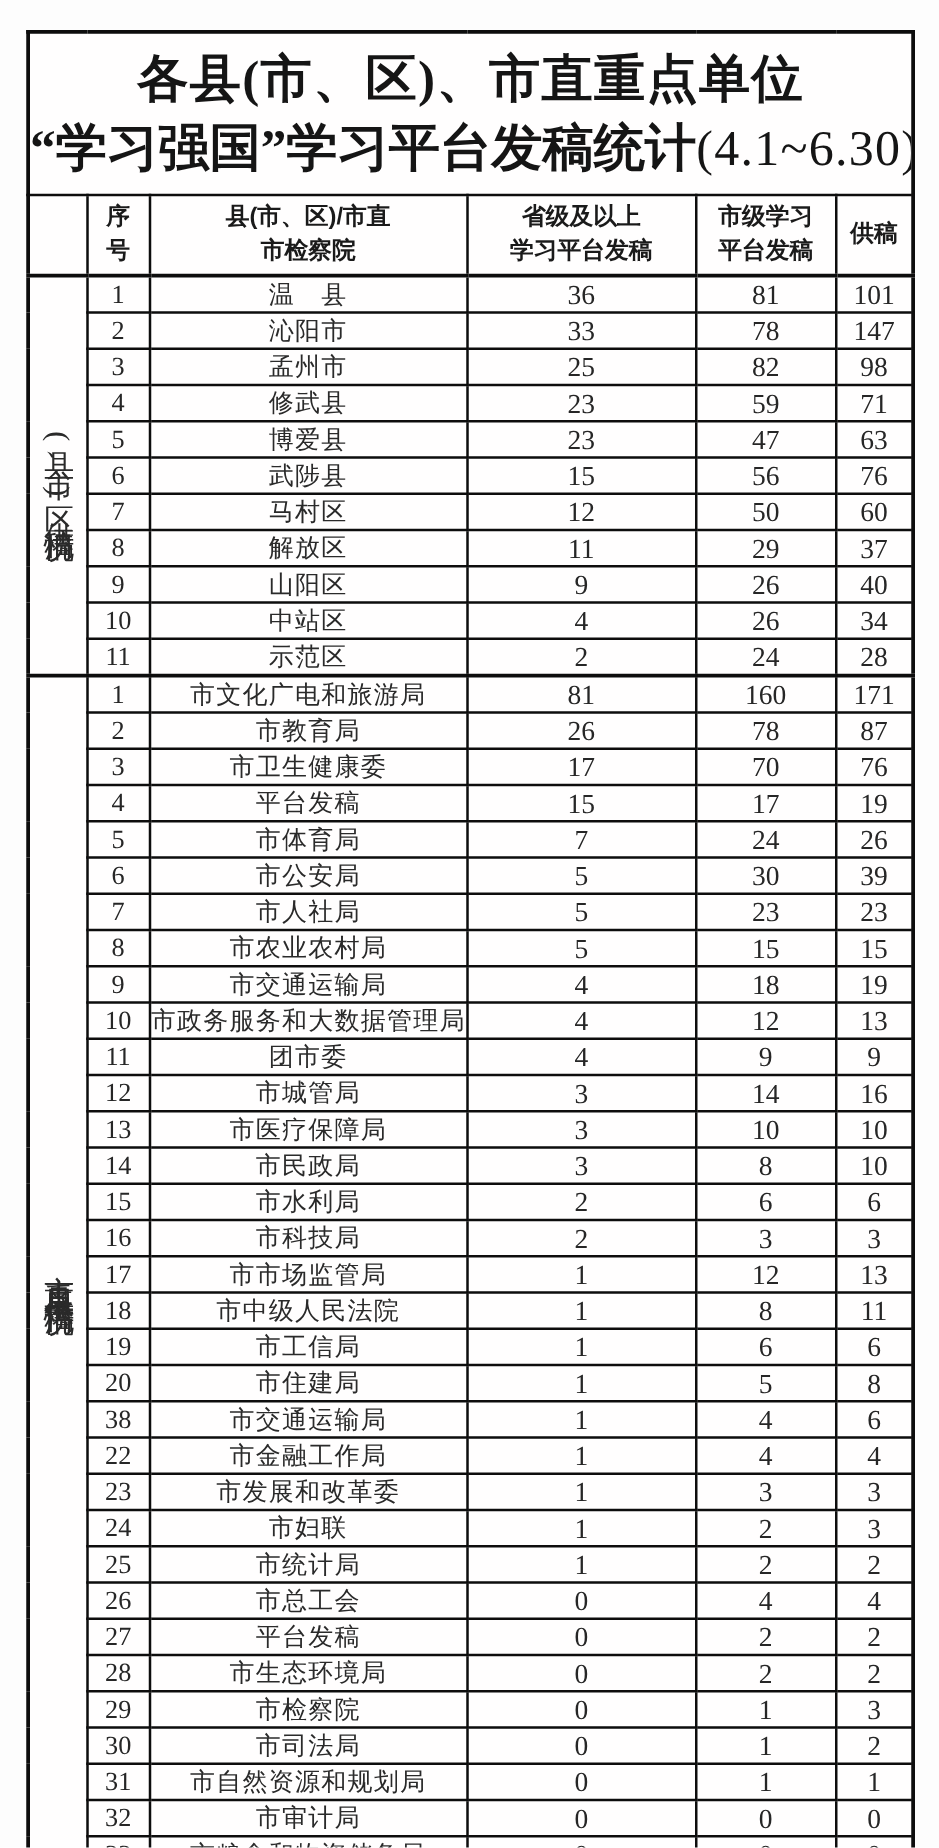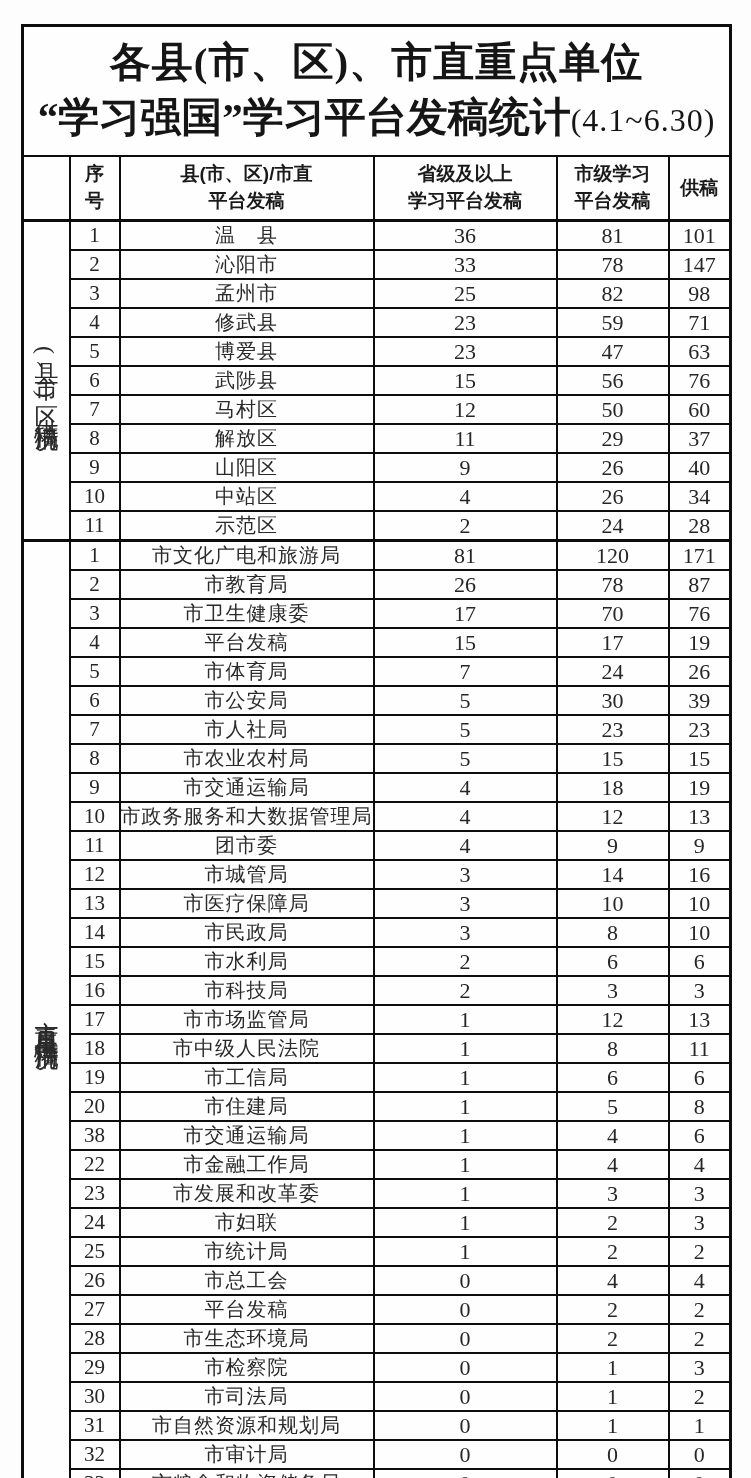--- a/index.html
+++ b/index.html
@@ -52,21 +52,21 @@
     font-weight: 900;
     font-size: 41px;
     line-height: 56px;
     letter-spacing: 0px;
     color: #151515;
     white-space: nowrap;
   }
   .title-range {
     font-family: "Liberation Serif", "DejaVu Serif", serif;
     font-weight: 400;
-    font-size: 32px;
+    font-size: 40px;
     letter-spacing: 1px;
   }
   
   tr.head-row td {
     height: 62px;
     font-family: "Liberation Sans", "DejaVu Sans", sans-serif;
     font-weight: 600;
     font-size: 19px;
     line-height: 1.4;
     white-space: pre-line;
@@ -124,21 +124,21 @@
           <td class="title-cell" colspan="6">
             <div class="title-line1">各县(市、区)、市直重点单位</div>
             <div class="title-line2"><span>“学习强国”学习平台发稿统计</span><span class="title-range">(4.1~6.30)</span></div>
           </td>
         </tr>
         <tr class="head-row">
           <td></td>
           <td>序
 号</td>
           <td>县(市、区)/市直
-平台发稿</td>
+市检察院</td>
           <td>省级及以上
 学习平台发稿</td>
           <td>市级学习
 平台发稿</td>
           <td>供稿</td>
         </tr>
       </tbody>
       <tbody class="sec-0">
           <tr>
             <td class="section-label-cell" rowspan="11"><span class="vert">县(市、区)供稿情况</span></td>
@@ -218,21 +218,21 @@
             <td class="c-num">24</td>
             <td class="c-num">28</td>
           </tr>
         </tbody>
       <tbody class="sec-1">
           <tr>
             <td class="section-label-cell" rowspan="33"><span class="vert">市直重点单位供稿情况</span></td>
             <td class="c-index">1</td>
             <td class="c-name">市文化广电和旅游局</td>
             <td class="c-num">81</td>
-            <td class="c-num">120</td>
+            <td class="c-num">160</td>
             <td class="c-num">171</td>
           </tr>
           <tr>
             <td class="c-index">2</td>
             <td class="c-name">市教育局</td>
             <td class="c-num">26</td>
             <td class="c-num">78</td>
             <td class="c-num">87</td>
           </tr>
           <tr>

